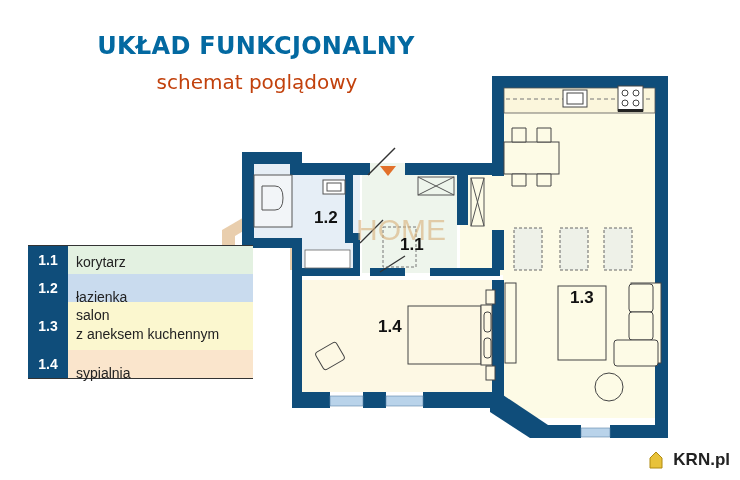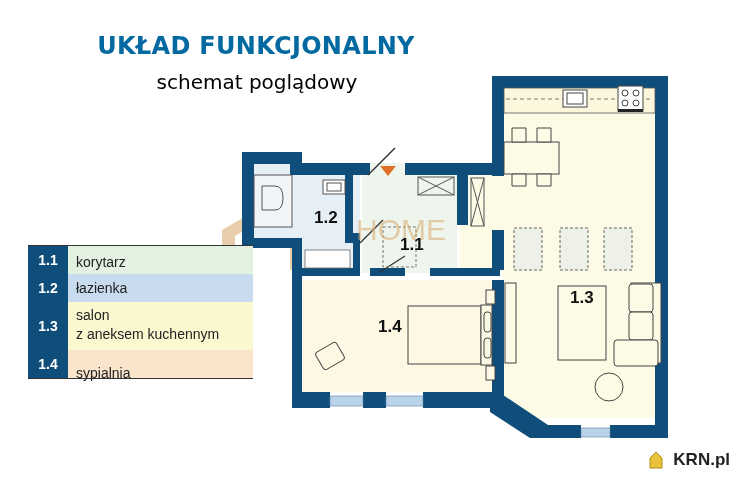--- a/index.html
+++ b/index.html
@@ -1,18 +1,18 @@
 <!DOCTYPE html>
 <html><head>
 <meta charset="utf-8">
 <style>
   html,body{margin:0;padding:0;background:#fff;}
   body{width:740px;height:480px;position:relative;overflow:hidden;font-family:"Liberation Sans",sans-serif;}
   .title{position:absolute;left:0;width:512px;top:32px;text-align:center;font-weight:bold;font-size:24px;color:#0369a1;letter-spacing:0.3px;font-family:"DejaVu Sans",sans-serif;}
-  .subtitle{position:absolute;left:0;width:514px;top:70px;text-align:center;font-size:20px;color:#000000;font-family:"DejaVu Sans",sans-serif;}
+  .subtitle{position:absolute;left:0;width:514px;top:70px;text-align:center;font-size:20px;color:#c2410c;font-family:"DejaVu Sans",sans-serif;}
   .legend{position:absolute;left:28px;top:245px;width:225px;border-top:1px solid #333;border-bottom:1px solid #333;}
   .lrow{display:flex;align-items:stretch;}
   .lnum{width:40px;background:#0f4d7a;color:#fff;font-weight:bold;font-size:14px;display:flex;align-items:center;justify-content:center;}
   .ltxt{flex:1;padding:4px 8px;font-size:14px;color:#222;line-height:19px;}
   .plan{position:absolute;left:0;top:0;}
   .krn{position:absolute;right:10px;bottom:10px;font-size:17px;font-weight:bold;color:#222;display:flex;align-items:center;gap:10px;}
   .rlabel{font-family:"Liberation Sans",sans-serif;font-weight:bold;font-size:17px;fill:#111;}
   .wm{font-family:"Liberation Sans",sans-serif;font-size:30px;fill:#d9b07a;opacity:0.6;}
 </style>
 </head>
@@ -169,21 +169,21 @@
   <text class="rlabel" x="378" y="332">1.4</text>
 </svg>
 
 <div class="legend">
   <div class="lrow" style="background:#e3f1e1;height:28px;">
     <div class="lnum">1.1</div>
     <div class="ltxt" style="padding-top:7px;">korytarz</div>
   </div>
   <div class="lrow" style="background:#c9dbee;height:28px;">
     <div class="lnum">1.2</div>
-    <div class="ltxt" style="padding-top:5px;">łazienka</div>
+    <div class="ltxt" style="padding-top:14px;">łazienka</div>
   </div>
   <div class="lrow" style="background:#fbf7cf;height:48px;">
     <div class="lnum">1.3</div>
     <div class="ltxt">
       <div>salon</div>
       <div>z aneksem kuchennym</div>
     </div>
   </div>
   <div class="lrow" style="background:#fae5cc;height:28px;">
     <div class="lnum">1.4</div>

